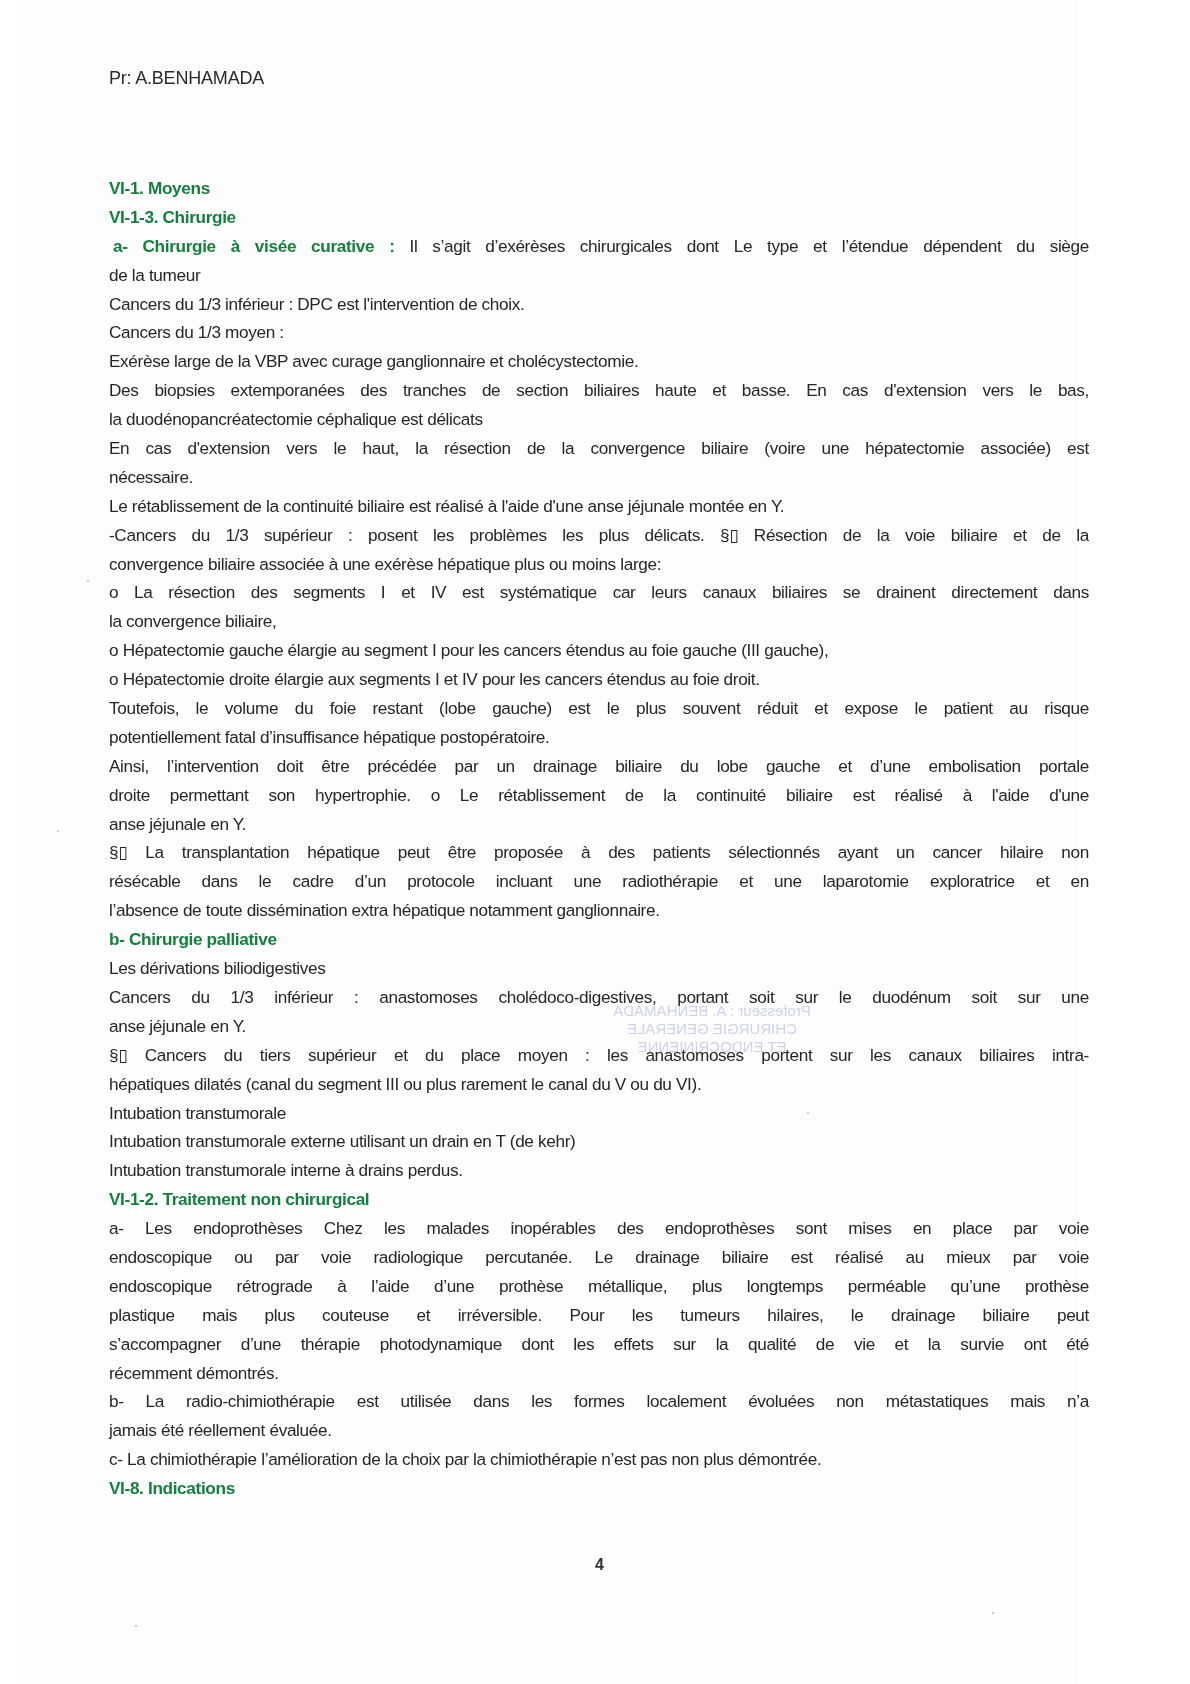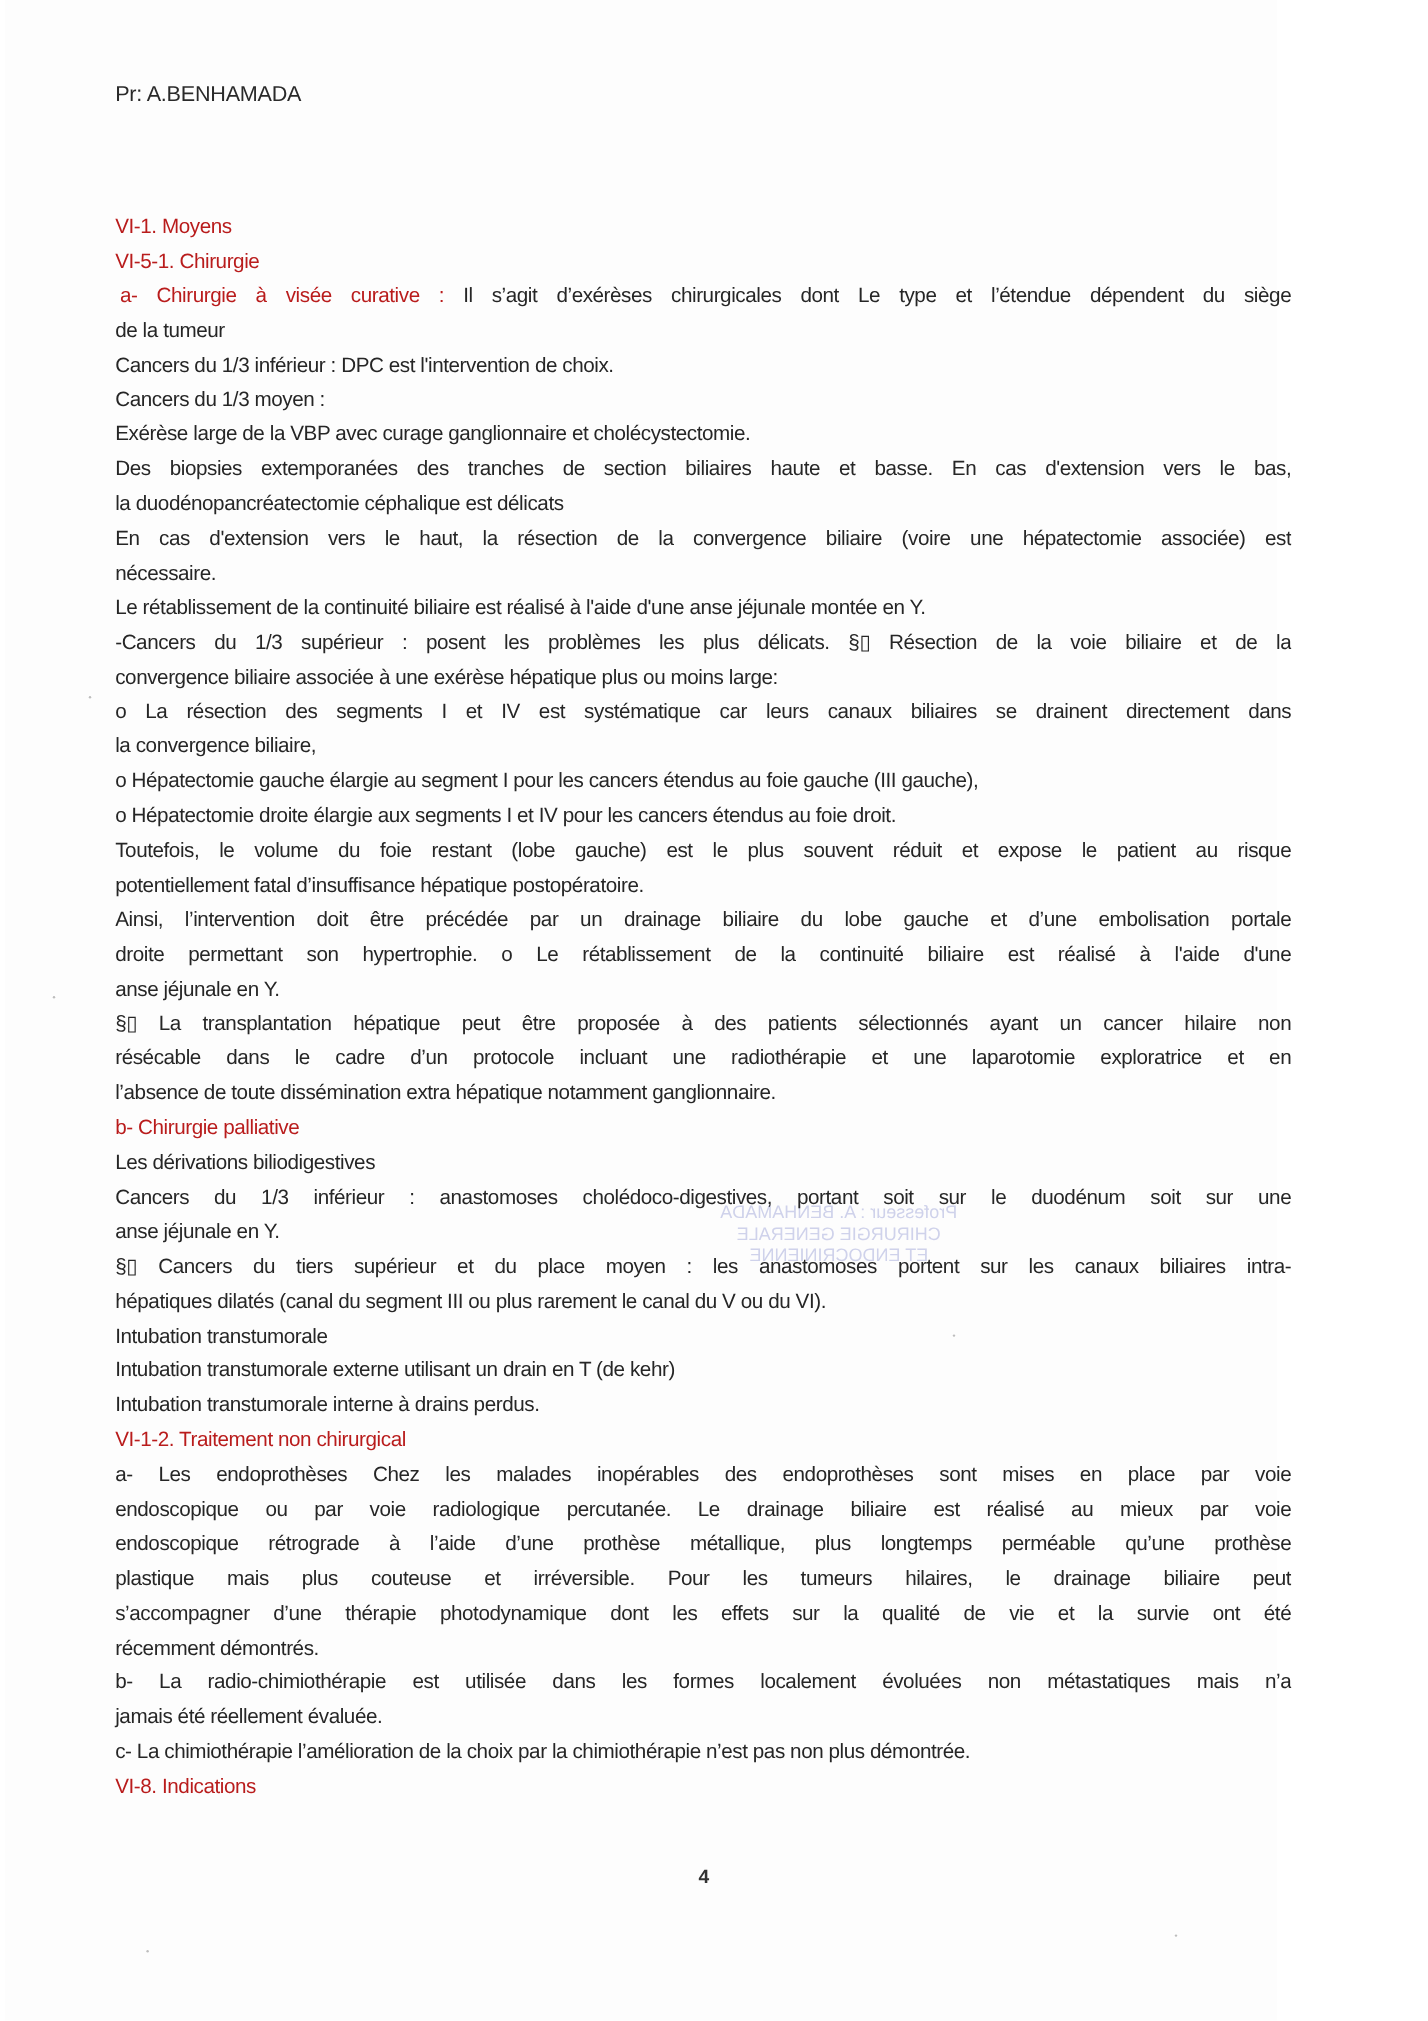--- a/index.html
+++ b/index.html
@@ -10,21 +10,21 @@
     body {
       width: 1190px;
       height: 1684px;
       position: relative;
       overflow: hidden;
       font-family: "Liberation Sans", "DejaVu Sans", sans-serif;
       color: #262626;
     }
     .page {
       position: absolute;
-      left: 4px; top: 0;
+      left: 17px; top: 0;
       width: 1060px; height: 1684px;
       background: #fdfdfd;
     }
     .header {
       position: absolute;
       left: 92px;
       top: 68px;
       font-size: 18px;
       letter-spacing: -0.2px;
       color: #2a2a2a;
@@ -44,21 +44,21 @@
       white-space: nowrap;
       height: 28.9px;
     }
     .ln.just {
       text-align: justify;
       text-align-last: justify;
       white-space: normal;
       overflow: hidden;
     }
     .ln.ind { padding-left: 4px; }
-    .b { font-weight: normal; color: #b91c1c; }
+    .b { font-weight: bold; color: #15803d; }
     .stamp {
       position: absolute;
       left: 590px;
       top: 1002px;
       width: 210px;
       transform: scaleX(-1);
       color: rgba(120, 130, 200, 0.35);
       font-size: 15px;
       line-height: 18px;
       text-align: center;
@@ -89,21 +89,21 @@
   <div class="header">Pr: A.BENHAMADA</div>
 
   <div class="stamp">
     <div>Professeur : A. BENHAMADA</div>
     <div>CHIRURGIE GENERALE</div>
     <div>ET ENDOCRINIENNE</div>
   </div>
 
   <div class="body-text">
     <span class="ln b">VI-1. Moyens</span>
-    <span class="ln b">VI-5-1. Chirurgie</span>
+    <span class="ln b">VI-1-3. Chirurgie</span>
 
     <span class="ln just ind"><span class="b">a- Chirurgie à visée curative :</span><span> Il s’agit d’exérèses chirurgicales dont Le type et l’étendue dépendent du siège</span></span>
     <span class="ln">de la tumeur</span>
     <span class="ln"> Cancers du 1/3 inférieur : DPC est l'intervention de choix.</span>
     <span class="ln">Cancers du 1/3 moyen :</span>
     <span class="ln"> Exérèse large de la VBP avec curage ganglionnaire et cholécystectomie.</span>
     <span class="ln just"> Des biopsies extemporanées des tranches de section biliaires haute et basse.  En cas d'extension vers le bas,</span>
     <span class="ln">la duodénopancréatectomie céphalique est délicats</span>
     <span class="ln just">En cas d'extension vers le haut, la résection de la convergence biliaire (voire une hépatectomie associée) est</span>
     <span class="ln">nécessaire.</span>

